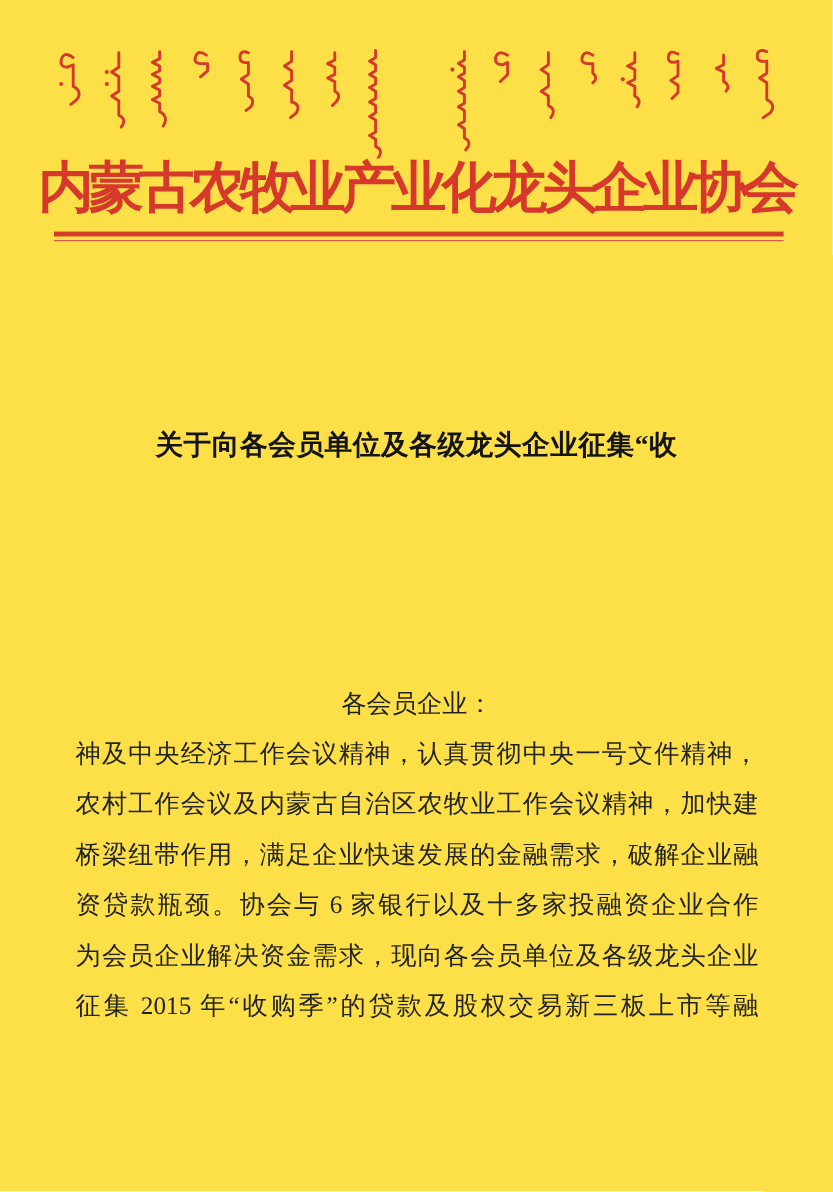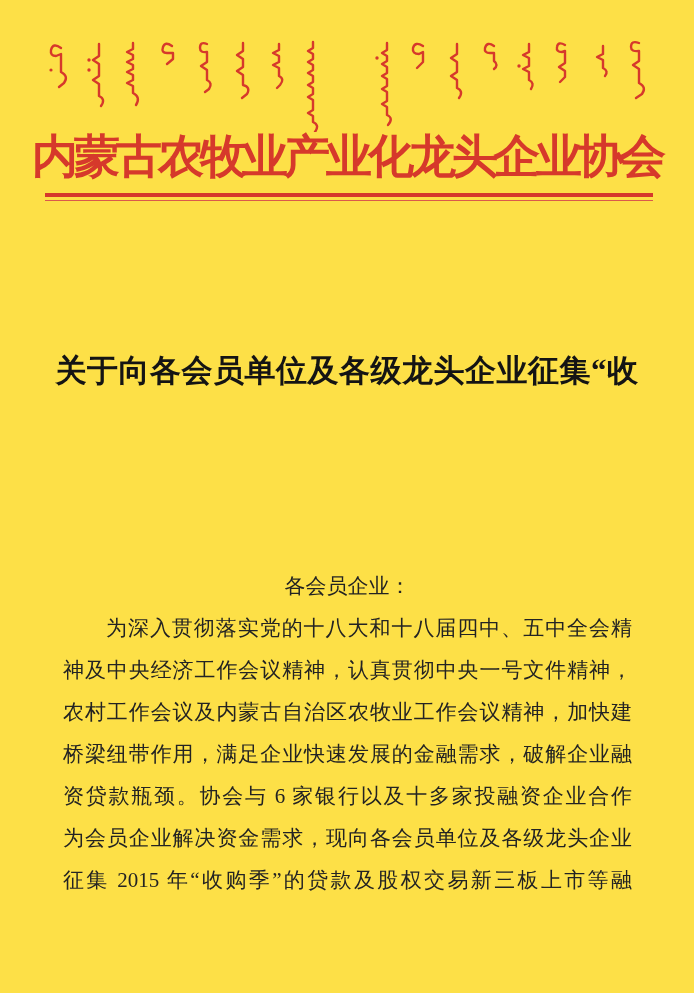--- a/index.html
+++ b/index.html
@@ -32,21 +32,21 @@
     position:absolute;top:193px;left:45px;width:608px;height:4px;
     background:var(--red);
   }
   .rule-thin{
     position:absolute;top:200px;left:45px;width:608px;height:1px;
     background:var(--red-light);
   }
   .title{
     position:absolute;top:338px;left:0;width:694px;
     text-align:center;
-    font-size:31px;font-weight:bold;
+    font-size:23px;font-weight:bold;
     line-height:65px;
     color:#141414;
     letter-spacing:0.5px;
   }
   .body-block{
     position:absolute;top:565px;left:63px;width:569px;
     font-size:21px;
     line-height:42px;
     color:#232323;
   }
@@ -100,21 +100,20 @@
 
   <div class="rule-thick"></div>
   <div class="rule-thin"></div>
 
   <div class="title">
     <div>关于向各会员单位及各级龙头企业征集“收</div>
   </div>
 
   <div class="body-block">
     <div class="salutation">各会员企业：</div>
-    <div class="body-line indent">为深入贯彻落实党的十八大和十八届四中、五中全会精</div>
     <div class="body-line">神及中央经济工作会议精神，认真贯彻中央一号文件精神，</div>
     <div class="body-line">农村工作会议及内蒙古自治区农牧业工作会议精神，加快建</div>
     <div class="body-line">桥梁纽带作用，满足企业快速发展的金融需求，破解企业融</div>
     <div class="body-line">资贷款瓶颈。协会与 6 家银行以及十多家投融资企业合作</div>
     <div class="body-line">为会员企业解决资金需求，现向各会员单位及各级龙头企业</div>
     <div class="body-line">征集 2015 年“收购季”的贷款及股权交易新三板上市等融</div>
   </div>
 
 </div>
 

